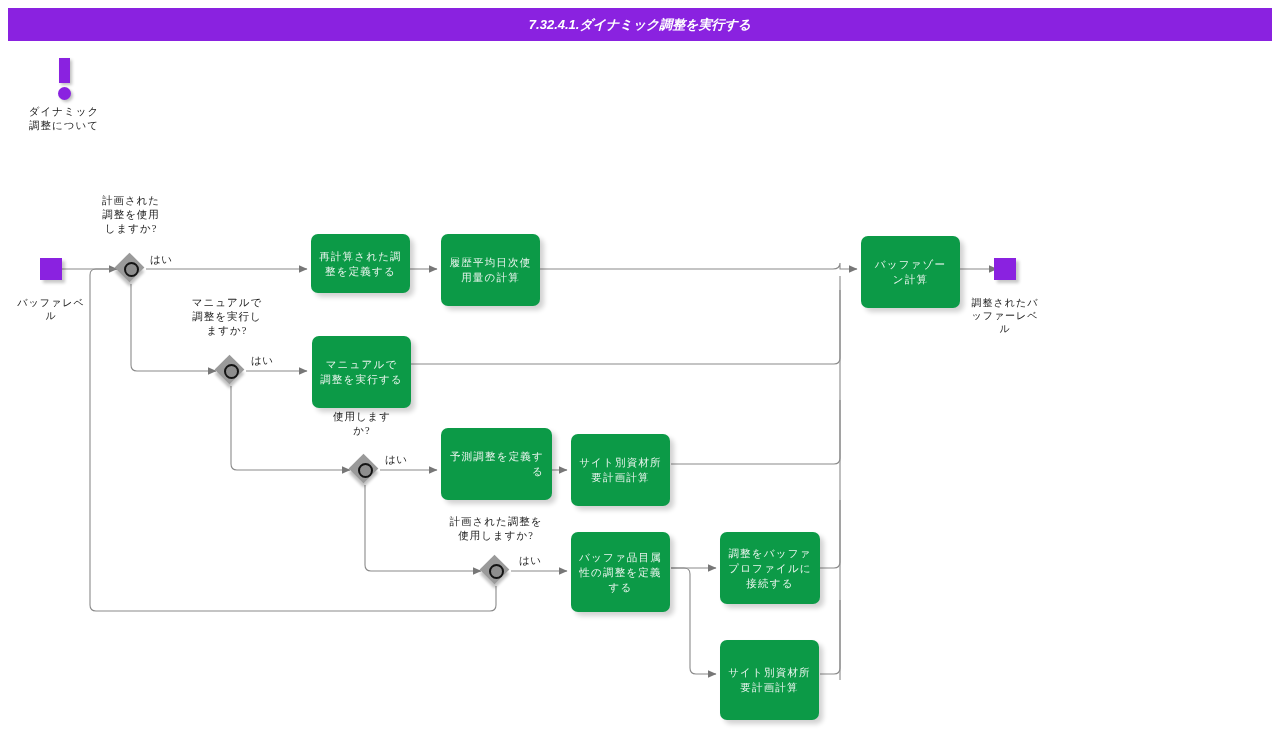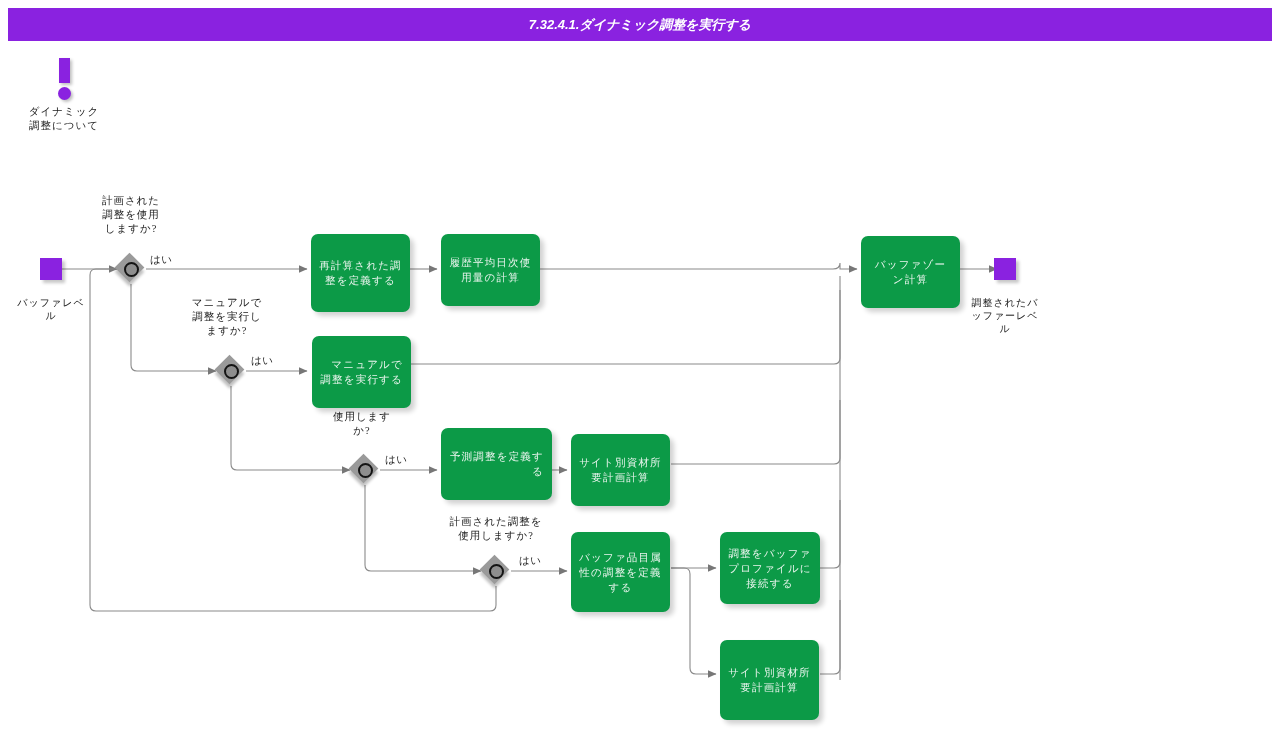--- a/index.html
+++ b/index.html
@@ -274,25 +274,25 @@
   </div>
   <div class="lbl yes" style="left:385px; top:453px; width:30px;">はい</div>
 
   <div class="lbl" style="left:448px; top:515px; width:96px;">計画された調整を使用しますか?</div>
   <div class="gw" style="left:481px; top:556px;">
     <div class="dia"></div>
     <div class="ring"></div>
   </div>
   <div class="lbl yes" style="left:519px; top:554px; width:30px;">はい</div>
 
-  <div class="proc" style="left:311px; top:234px; width:99px; height:78px;">再計算された調整を定義する</div>
+  <div class="proc" style="left:311px; top:234px; width:99px; height:59px;">再計算された調整を定義する</div>
 
   <div class="proc" style="left:441px; top:234px; width:99px; height:72px;">履歴平均日次使用量の計算</div>
 
-  <div class="proc" style="left:312px; top:336px; width:99px; height:72px;text-align:right;">マニュアルで調整を実行する</div>
+  <div class="proc" style="left:312px; top:336px; width:99px; height:72px;">マニュアルで調整を実行する</div>
 
   <div class="proc" style="left:441px; top:428px; width:111px; height:72px;text-align:right;">予測調整を定義する</div>
 
   <div class="proc" style="left:571px; top:434px; width:99px; height:72px;">サイト別資材所要計画計算</div>
 
   <div class="proc" style="left:571px; top:532px; width:99px; height:80px;">バッファ品目属性の調整を定義する</div>
 
   <div class="proc" style="left:720px; top:532px; width:100px; height:72px;">調整をバッファプロファイルに接続する</div>
 
   <div class="proc" style="left:720px; top:640px; width:99px; height:80px;">サイト別資材所要計画計算</div>

